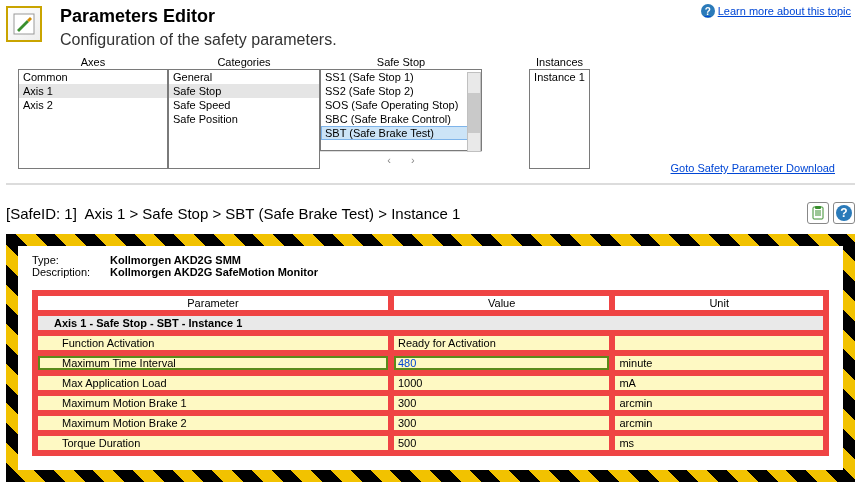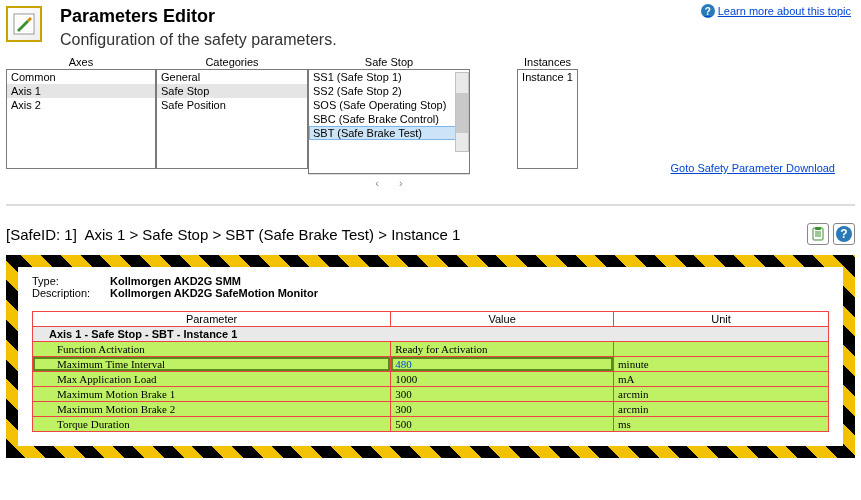--- a/index.html
+++ b/index.html
@@ -23,21 +23,21 @@
   }
   .header-row { display: flex; align-items: flex-start; gap: 18px; margin-bottom: 2px; }
   .editor-icon {
     width: 36px; height: 36px; border: 2px solid #c9a400;
     background: linear-gradient(135deg,#fff,#eee);
     display: flex; align-items: center; justify-content: center;
   }
   .editor-icon svg { width: 24px; height: 24px; }
   .title-block h1 { margin: 0; font-size: 18px; font-weight: bold; }
   .title-block .subtitle { margin-top: 4px; font-size: 16px; color: #333; }
-  .lists-row { display: flex; margin-top: 6px; }
+  .lists-row { display: flex; margin-top: 6px; margin-left: 12px; }
   .list-col { display: flex; flex-direction: column; }
   .list-header {
     text-align: center; font-size: 11px; padding: 1px 0;
   }
   .listbox {
     border: 1px solid #7a7a7a; height: 100px; overflow-y: auto; overflow-x: hidden;
     background: #fff;
   }
   .listbox .item {
     padding: 1px 4px; cursor: default; white-space: nowrap; overflow: hidden; text-overflow: ellipsis;
@@ -79,32 +79,31 @@
   }
   .info-table { margin-bottom: 12px; }
   .info-table .info-row { display: flex; }
   .info-table .info-label { width: 78px; }
   .info-table .info-val { font-weight: bold; }
   .info-table .info-val.noval { font-weight: normal; }
   table.params {
     width: 100%; border-collapse: collapse; font-size: 11px;
   }
   table.params th, table.params td {
-    border: 1px solid #ef4444; padding: 1px 4px; text-align: left;
+    border: 6px solid #ef4444; padding: 1px 4px; text-align: left;
     background: #fff;
   }
   table.params th {
     text-align: center; font-weight: normal; background: #fff;
   }
   table.params tr.group td {
     background: #e9e9e9; font-weight: bold;
   }
   table.params tr.param td {
-    background: #bef264;
-    font-family: Liberation Serif, serif;
+    background: #fef9c3;
   }
   .pad-l1 { padding-left: 16px !important; }
   .pad-l2 { padding-left: 24px !important; }
   .val-edit { color: #0046d5; }
   .row-marked {
     box-shadow: inset 0 0 0 2px #5a8a1a;
     position: relative;
   }
 </style>
 </head>
@@ -136,26 +135,27 @@
       <div class="item">Common</div>
       <div class="item selected">Axis 1</div>
       <div class="item">Axis 2</div>
     </div>
   </div>
   <div class="list-col cats">
     <div class="list-header">Categories</div>
     <div class="listbox">
       <div class="item">General</div>
       <div class="item selected">Safe Stop</div>
+      <div class="item">Safe Speed</div>
       <div class="item">Safe Position</div>
     </div>
   </div>
   <div class="list-col safestop">
     <div class="list-header">Safe Stop</div>
-    <div class="listbox" style="height:105px;">
+    <div class="listbox" style="height:82px;">
       <div class="item">SS1 (Safe Stop 1)</div>
       <div class="item">SS2 (Safe Stop 2)</div>
       <div class="item">SOS (Safe Operating Stop)</div>
       <div class="item">SBC (Safe Brake Control)</div>
       <div class="item hilite">
         <span>SBT (Safe Brake Test)</span>
         <span style="color:#555;font-size:8px;">⌄</span>
       </div>
     </div>
     <div class="scrolltail">

